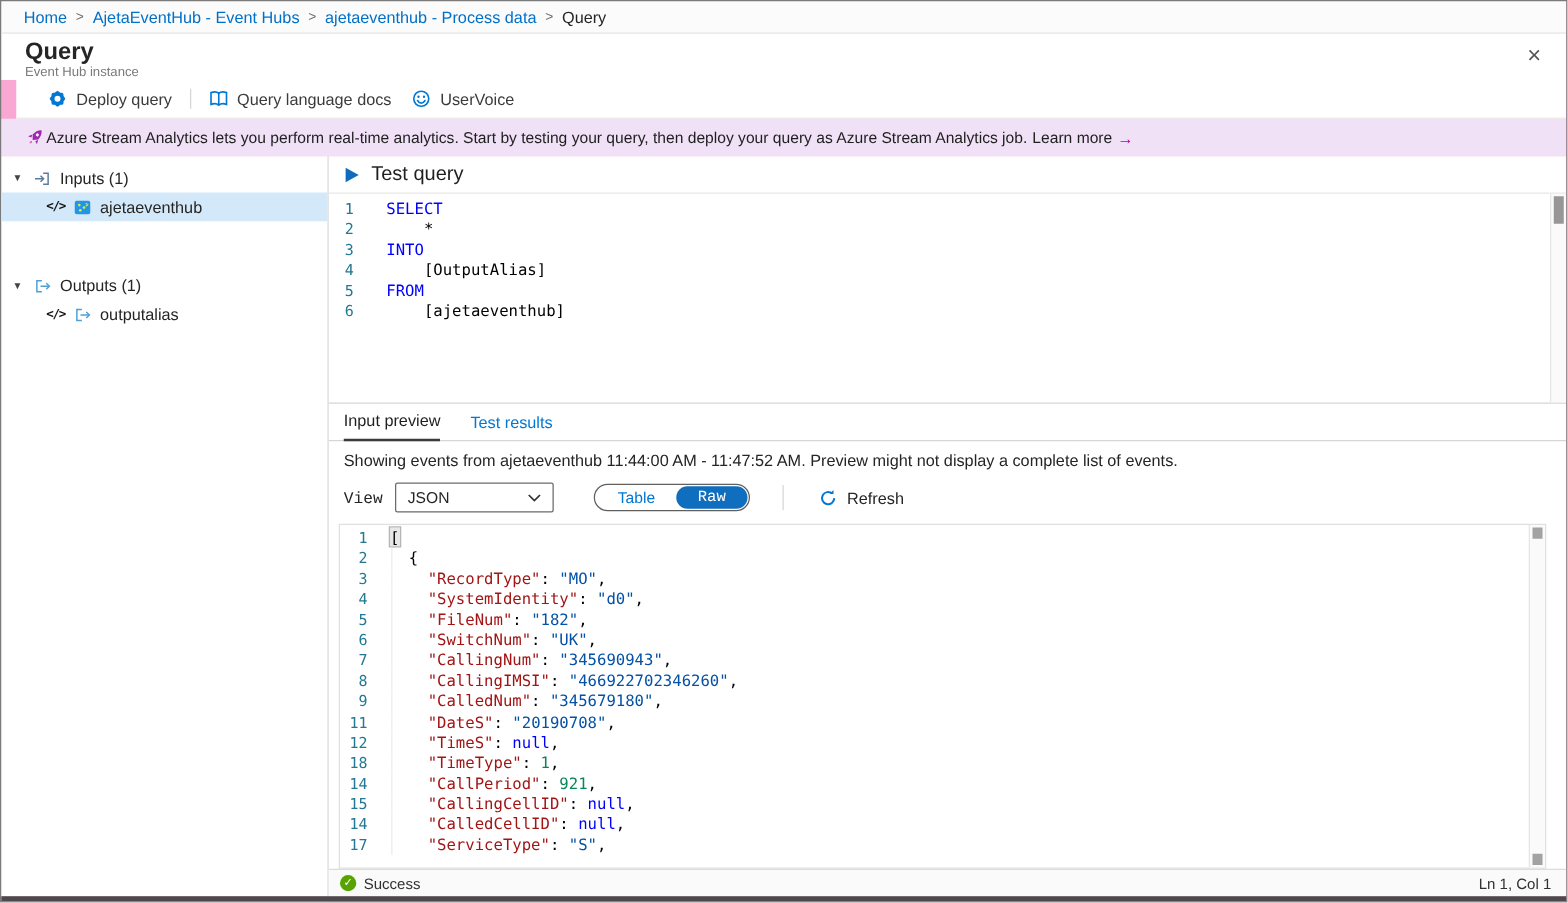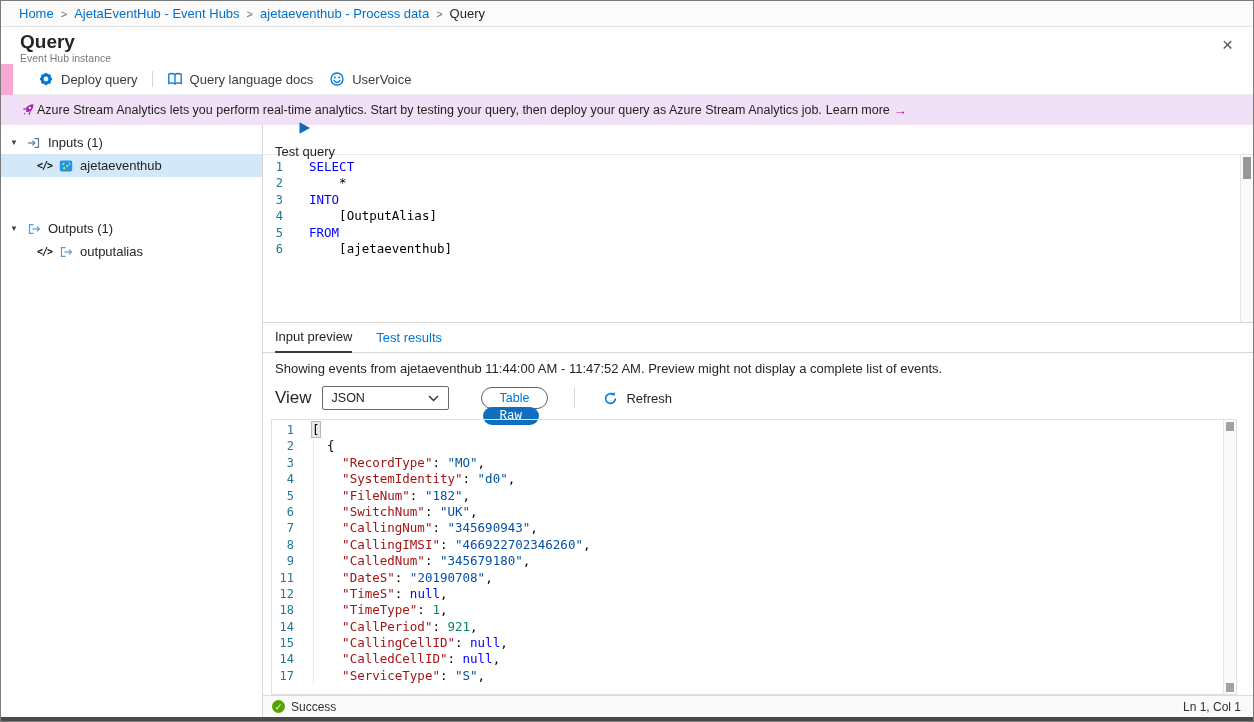--- a/index.html
+++ b/index.html
@@ -47,21 +47,21 @@
                font-size:13px; color:#252525; cursor:pointer; }
   .tree-item.selected { background:#d3e8f8; }
   .code-glyph { font-family:"DejaVu Sans Mono",monospace; font-size:10px; font-weight:700; color:#111; letter-spacing:-1px; }
   .tree-spacer { height:40px; }
 
   
   .main { flex:1 1 auto; display:flex; flex-direction:column; min-width:0; background:#fff; }
   .run-bar { height:30px; flex:0 0 auto; display:flex; align-items:center; padding-left:12px;
              border-bottom:1px solid #e8e8e8; }
   .run-btn { display:inline-flex; align-items:center; gap:9px; border:none; background:none;
-             font-size:13px; color:#1f1f1f; cursor:pointer; font-family:inherit;flex-direction:column; }
+             font-size:16px; color:#1f1f1f; cursor:pointer; font-family:inherit; }
 
   .editor { height:168px; flex:0 0 auto; position:relative; border-bottom:1px solid #d6d6d6;
             padding-top:4px; overflow:hidden; }
   .code-line { display:flex; height:16.4px; line-height:16.4px;
                font-family:"DejaVu Sans Mono","Liberation Mono",monospace; font-size:12.5px; }
   .ln { width:34px; text-align:right; padding-right:14px; color:#237893; flex:0 0 auto;
         font-size:12px; }
   .lc { white-space:pre; position:relative; color:#000; padding-left:8px; }
   .editor .lc { padding-left:12px; }
   .lc.guide::before { content:''; position:absolute; left:9px; top:0; bottom:0;
@@ -81,26 +81,26 @@
 
   .tabs-row { height:30px; flex:0 0 auto; display:flex; align-items:flex-end; gap:24px;
               padding-left:12px; border-bottom:1px solid #d6d6d6; }
   .tab { font-size:13px; padding-bottom:7px; cursor:pointer; }
   .tab.active { color:#1f1f1f; border-bottom:2px solid #3b3b3b; margin-bottom:-1px; }
   .tab.inactive { color:#0078d4; }
 
   .preview-note { margin:8px 0 0 12px; font-size:13px; color:#252525; height:16px; flex:0 0 auto; }
 
   .view-row { margin:8px 0 0 12px; height:26px; flex:0 0 auto; display:flex; align-items:center; }
-  .view-label { font-size:17px; margin-right:10px; }
+  .view-label { font-size:13px; margin-right:10px;font-family:Liberation Mono, monospace; }
   .select { width:127px; height:24px; border:1px solid #6b6b6b; border-radius:2px; background:#fff;
             display:flex; align-items:center; justify-content:space-between; padding:0 9px;
             font-size:12.5px; cursor:pointer; }
-  .toggle { margin-left:32px; display:inline-flex; align-items:flex-start; border:1px solid #62605e;
-            border-radius:12px; padding:1px; height:22px;flex-direction:column; }
+  .toggle { margin-left:32px; display:inline-flex; align-items:flex-end; border:1px solid #62605e;
+            border-radius:12px; padding:1px; height:22px; }
   .toggle-opt { font-size:12.5px; padding:1px 17px; border-radius:10px; cursor:pointer; line-height:16px; }
   .toggle-opt.table { color:#0078d4; }
   .toggle-opt.raw { background:#106ebe; color:#fff;font-family:Liberation Mono, monospace; }
   .v-divider { width:1px; height:20px; background:#d6d6d6; margin:0 28px 0 26px; }
   .refresh-btn { display:inline-flex; align-items:center; gap:8px; border:none; background:none;
                  font-size:13px; color:#252525; cursor:pointer; font-family:Liberation Sans, sans-serif;justify-content:flex-end; }
 
   .json-panel { flex:1 1 auto; margin:8px 16px 0 8px; border:1px solid #e0e0e0; position:relative;
                 overflow:hidden; padding-top:2px; min-height:0; }
   .json-panel .ln { width:32px; padding-right:10px; }

